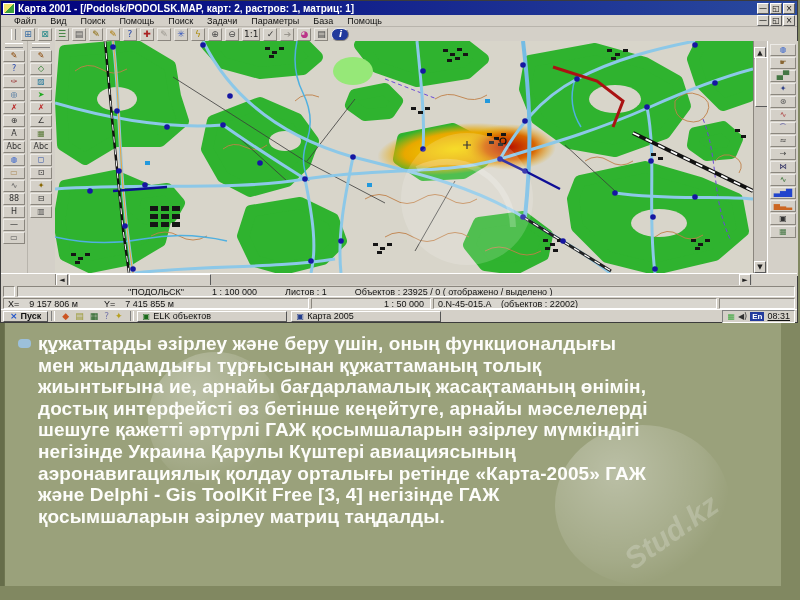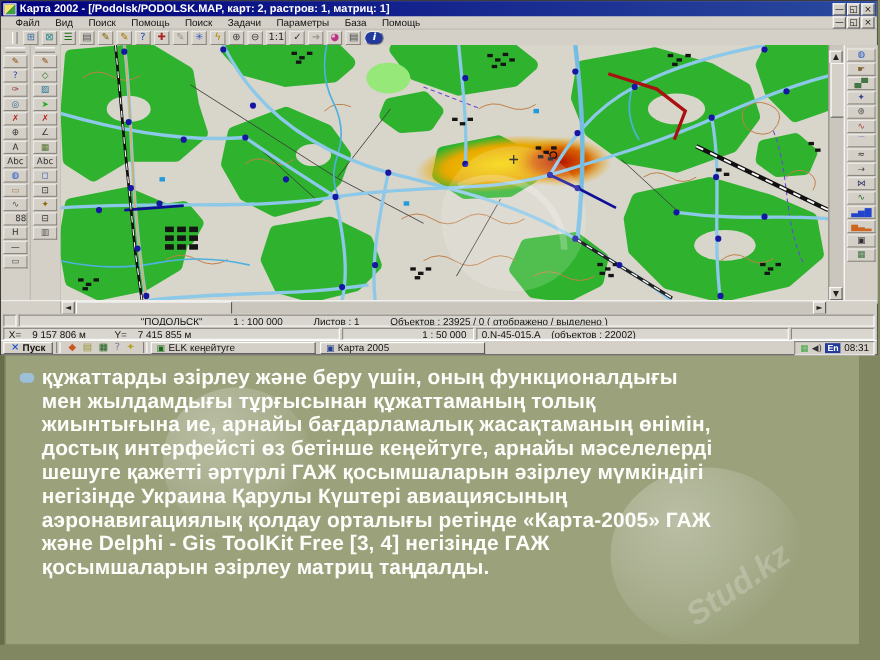--- a/index.html
+++ b/index.html
@@ -145,34 +145,34 @@
   }
   .task-icon{font-family:"DejaVu Sans",sans-serif;font-size:8px;}
   .task-btn.elk .task-icon{color:#1a6b1a;}
   .task-btn.karta .task-icon{color:#223c8c;}
   .tray{
     margin-left:auto;height:11px;border:1px solid;border-color:#808080 #fff #fff #808080;
     display:flex;align-items:center;gap:3px;padding:0 4px;font-size:9px;color:#111;
   }
   .tray-icon{font-family:"DejaVu Sans",sans-serif;font-size:8px;}
   .lang-badge{background:#223a9c;color:#fff;font-size:8px;font-weight:bold;padding:0 2px;line-height:9px;}
-  .tray-time{font-size:9px;}
+  .tray-time{font-size:9px;text-decoration:underline;}
 </style>
 </head>
 <body>
 
 <div class="slide-panel"></div>
 <div class="frame-right"></div>
 <div class="frame-bottom"></div>
 
 <div class="screenshot">
 
   <div class="titlebar">
     <span class="title-icon"></span>
-    <span class="title-text">Карта 2002 -  [/Podolsk/PODOLSK.MAP, карт: 2, растров: 1, матриц: 1]</span>
+    <span class="title-text">Карта 2001 -  [/Podolsk/PODOLSK.MAP, карт: 2, растров: 1, матриц: 1]</span>
     <span class="winbtns">
 
     <button class="winbtn">—</button>
         <button class="winbtn">◱</button>
         <button class="winbtn">×</button>
       </span>
   </div>
 
   <div class="menubar">
     <span style="display:flex;">
@@ -230,21 +230,21 @@
           <button class="ltbtn" style="color: rgb(34, 68, 170);">?</button>
           <button class="ltbtn" style="color: rgb(153, 51, 51);">✑</button>
           <button class="ltbtn" style="color: rgb(51, 102, 153);">◎</button>
           <button class="ltbtn" style="color: rgb(187, 34, 34);">✗</button>
           <button class="ltbtn" style="color: rgb(51, 51, 51);">⊕</button>
           <button class="ltbtn" style="color: rgb(51, 51, 51);">A</button>
           <button class="ltbtn" style="color: rgb(51, 51, 51);">Abc</button>
           <button class="ltbtn" style="color: rgb(34, 85, 204);">◍</button>
           <button class="ltbtn" style="color: rgb(170, 136, 85);">▭</button>
           <button class="ltbtn" style="color: rgb(85, 85, 85);">∿</button>
-          <button class="ltbtn" style="color: rgb(51, 51, 51); text-align: right;">88</button>
+          <button class="ltbtn" style="color: rgb(51, 51, 51);">88</button>
           <button class="ltbtn" style="color: rgb(51, 51, 51);">H</button>
           <button class="ltbtn" style="color: rgb(51, 51, 51);">—</button>
           <button class="ltbtn" style="color: rgb(85, 85, 85);">▭</button>
         </span>
     </div>
     <div class="tool-col">
       <div class="col-handle"></div>
       <span style="display:flex;flex-direction:column;align-items:center;">
 
       <button class="ltbtn" style="color: rgb(136, 68, 0);">✎</button>
@@ -515,21 +515,21 @@
     <button class="scroll-arrow ra">►</button>
     <div class="right-pad"></div>
   </div>
 
   <div class="statusrow sr1">
     <div class="spanel" style="width:10px;flex:none;"></div>
     <div class="spanel" style="flex:1;">
       <span style="margin-left:110px;">"ПОДОЛЬСК"</span>
       <span style="margin-left:28px;">1 : 100 000</span>
       <span style="margin-left:28px;">Листов : 1</span>
-      <span style="margin-left:28px;text-decoration:underline;">Объектов : 23925 / 0 ( отображено / выделено )</span>
+      <span style="margin-left:28px;">Объектов : 23925 / 0 ( отображено / выделено )</span>
     </div>
   </div>
 
   <div class="statusrow sr2">
     <div class="spanel" style="width:300px;flex:none;padding-left:4px;">
       <span>X=    9 157 806 м</span>
       <span style="margin-left:26px;">Y=    7 415 855 м</span>
     </div>
     <div class="spanel" style="width:112px;flex:none;justify-content:flex-end;padding-right:6px;">
       <span>1 : 50 000</span>
@@ -552,21 +552,21 @@
         <button class="qlbtn" style="color: rgb(153, 153, 51);">▤</button>
         <button class="qlbtn" style="color: rgb(26, 92, 26);">▦</button>
         <button class="qlbtn" style="color: rgb(119, 119, 170);">?</button>
         <button class="qlbtn" style="color: rgb(184, 160, 32);">✦</button>
       </span>
     <span class="tb-sep"></span>
     <span style="display:flex;gap:4px;">
 
     <button class="task-btn elk">
           <span class="task-icon">▣</span>
-          <span>ELK кеңейтуге</span>
+          <span>ELK объектов</span>
         </button>
         <button class="task-btn karta">
           <span class="task-icon">▣</span>
           <span>Карта 2005</span>
         </button>
       </span>
     <span class="tray">
       <span style="display:flex;gap:3px;">
 
       <span class="tray-icon" style="color: rgb(68, 170, 68);">▦</span>

